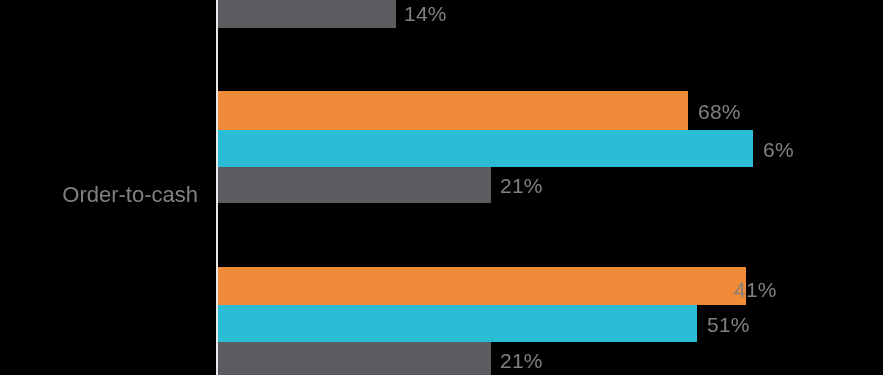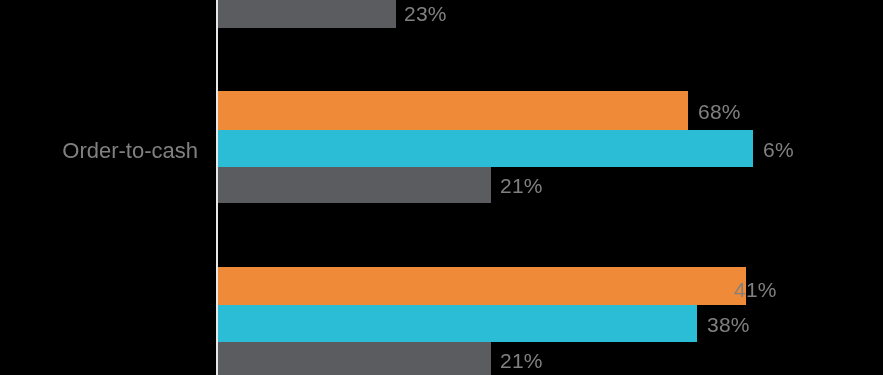--- a/index.html
+++ b/index.html
@@ -59,46 +59,47 @@
   .cat-label {
     position: absolute;
     right: 685px;
     color: #808080;
     font-size: 22px;
     font-family: "Liberation Sans", sans-serif;
     line-height: 1;
     white-space: nowrap;
     text-align: center;
     z-index: 4;
+    margin-top: 44px;
   }
 </style>
 </head>
 <body>
 
 <div id="chart-root">
 
   <div class="plot-area">
 
     <div class="bar bar-gray" style="top:0px; height:28px; width:178px;"></div>
-    <div class="bar-value" style="left:404px; top:3px;">23%</div>
+    <div class="bar-value" style="left:404px; top:3px;">14%</div>
 
     <div class="bar bar-orange" style="top:91px; height:39px; width:470px;"></div>
     <div class="bar-value" style="left:698px; top:101px;">68%</div>
 
     <div class="bar bar-cyan" style="top:130px; height:37px; width:535px;"></div>
     <div class="bar-value" style="left:763px; top:139px;">6%</div>
 
     <div class="bar bar-gray" style="top:167px; height:36px; width:273px;"></div>
     <div class="bar-value" style="left:500px; top:175px;">21%</div>
 
     <div class="bar bar-orange" style="top:267px; height:38px; width:528px;"></div>
     <div class="bar-value" style="left:734px; top:279px;">41%</div>
 
     <div class="bar bar-cyan" style="top:305px; height:37px; width:479px;"></div>
-    <div class="bar-value" style="left:707px; top:314px;">38%</div>
+    <div class="bar-value" style="left:707px; top:314px;">51%</div>
 
     <div class="bar bar-gray" style="top:342px; height:33px; width:273px;"></div>
     <div class="bar-value" style="left:500px; top:350px;">21%</div>
 
   </div>
 
   <div class="axis-line"></div>
 
   <div class="cat-label" style="top:140px;">Order-to-cash</div>
 

